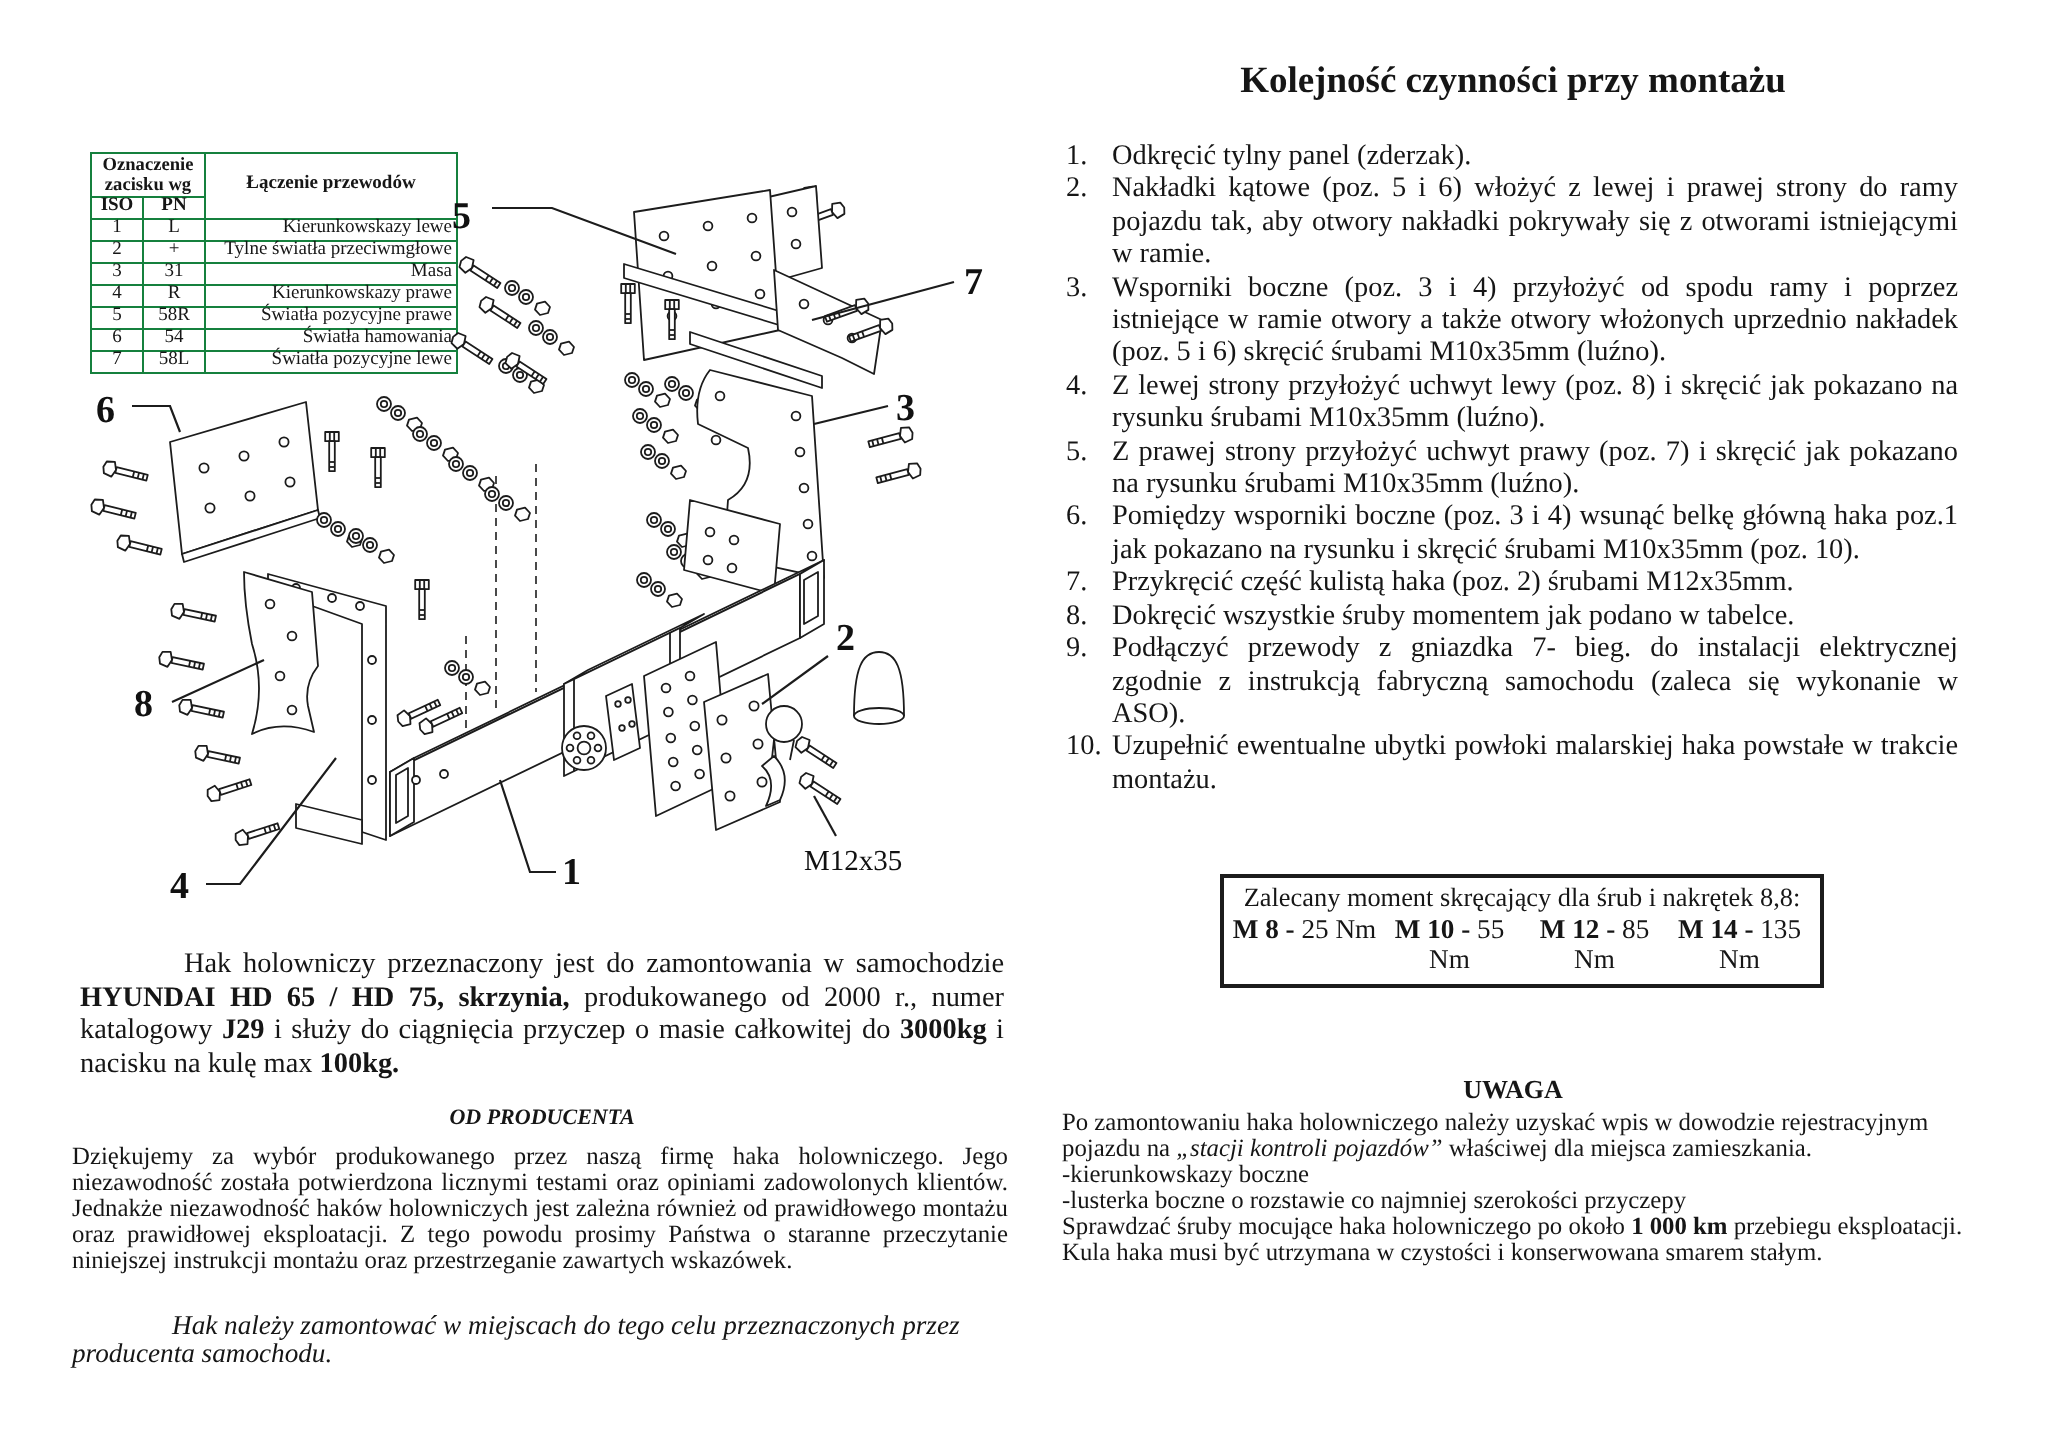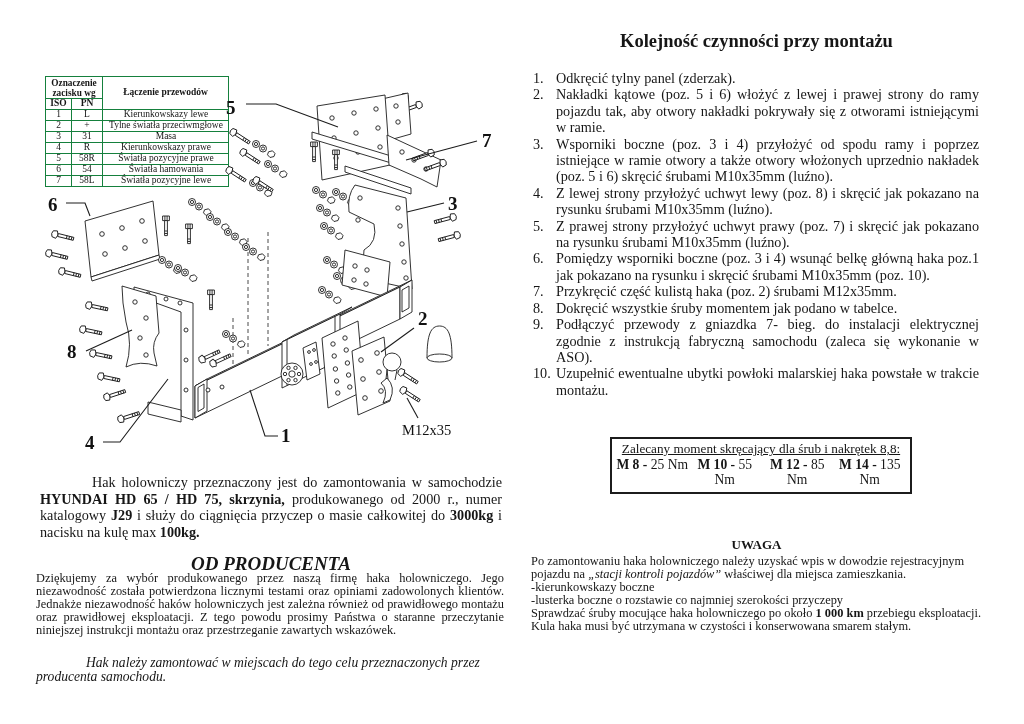--- a/index.html
+++ b/index.html
@@ -13,53 +13,53 @@
   .wiring-table { position:absolute; left:45px; top:76px; border-collapse:collapse;
                   font-size:9.5px; line-height:1.05; }
   .wiring-table th, .wiring-table td { border:1px solid #15803d; padding:0 2px; background:#fff; }
   .wiring-table { border:1.5px solid #1a1a1a; }
   .wiring-table th { font-weight:bold; text-align:center; }
   .wiring-table .gh { height:22px; font-size:9.3px; line-height:10px; }
   .wiring-table .sub th { height:11px;text-align:center; }
   .wiring-table td { height:10.6px; }
   .wiring-table td.c { text-align:center; width:26px; }
   .wiring-table td.c2 { text-align:center; width:31px; }
-  .wiring-table td.d { width:126px; text-align:center; padding-left:3px; }
+  .wiring-table td.d { width:126px; text-align:right; padding-left:3px; }
 
   .diagram { position:absolute; left:40px; top:90px; }
   .diagram polygon, .diagram path, .diagram rect, .diagram circle, .diagram ellipse
     { fill:#ffffff; stroke:#1c1c1c; stroke-width:0.9; stroke-linejoin:round; }
   .diagram line { stroke:#1c1c1c; stroke-width:0.9; fill:none; }
   .diagram polyline { fill:none; stroke:#1c1c1c; stroke-width:1.1; }
   .diagram .leader { stroke-width:1.1; }
   .diagram .dash { stroke-dasharray:4 3; stroke-width:0.8; }
   .diagram text { fill:#111; stroke:none; font-family:"Liberation Serif","DejaVu Serif",serif;
                   font-weight:bold; font-size:19px; }
   .diagram text.small { font-weight:normal; font-size:14.5px; }
 
   .intro { position:absolute; left:40px; top:474px; width:462px; font-size:14.2px;
            line-height:16.6px; text-align:justify; text-indent:52px; }
   .producer-heading { position:absolute; left:40px; top:553px; width:462px; text-align:center;
-                      font-weight:bold; font-style:italic; font-size:19px; }
+                      font-weight:bold; font-style:italic; font-size:11px; }
   .producer-body { position:absolute; left:36px; top:572px; width:468px; font-size:12.4px;
                    line-height:12.9px; text-align:justify; }
   .producer-note { position:absolute; left:36px; top:656px; width:466px; font-size:13.6px;
                    font-style:italic; line-height:14px; text-indent:50px; }
 
   
   .right-title { position:absolute; left:533px; top:31px; width:447px; text-align:center;
                  font-weight:bold; font-size:18.5px; }
   .steps { position:absolute; left:533px; top:70px; width:446px; font-size:14.2px; line-height:16.4px; }
   .step { display:flex; }
   .step .num { flex:0 0 23px; }
   .step .txt { flex:1; text-align:justify; }
 
   .torque-box { position:absolute; left:610px; top:437px; width:302px; border:2px solid #1c1c1c;
                 padding:2px 4px 4px 4px; background:#fff; }
-  .torque-title { text-align:center; font-size:13.2px; line-height:15.5px;text-decoration:underline; }
+  .torque-title { text-align:center; font-size:13.2px; line-height:15.5px; }
   .torque-grid { display:grid; grid-template-columns:1fr 1fr 1fr 1fr; }
   .torque-entry { text-align:center; font-size:13.6px; line-height:15.5px; }
 
   .uwaga-heading { position:absolute; left:533px; top:537px; width:447px; text-align:center;
                    font-weight:bold; font-size:13px; }
   .uwaga-body { position:absolute; left:531px; top:555px; width:454px; font-size:12.4px;
                 line-height:12.9px; }
   .b { font-weight:bold; }
   .i { font-style:italic; }
 </style>

